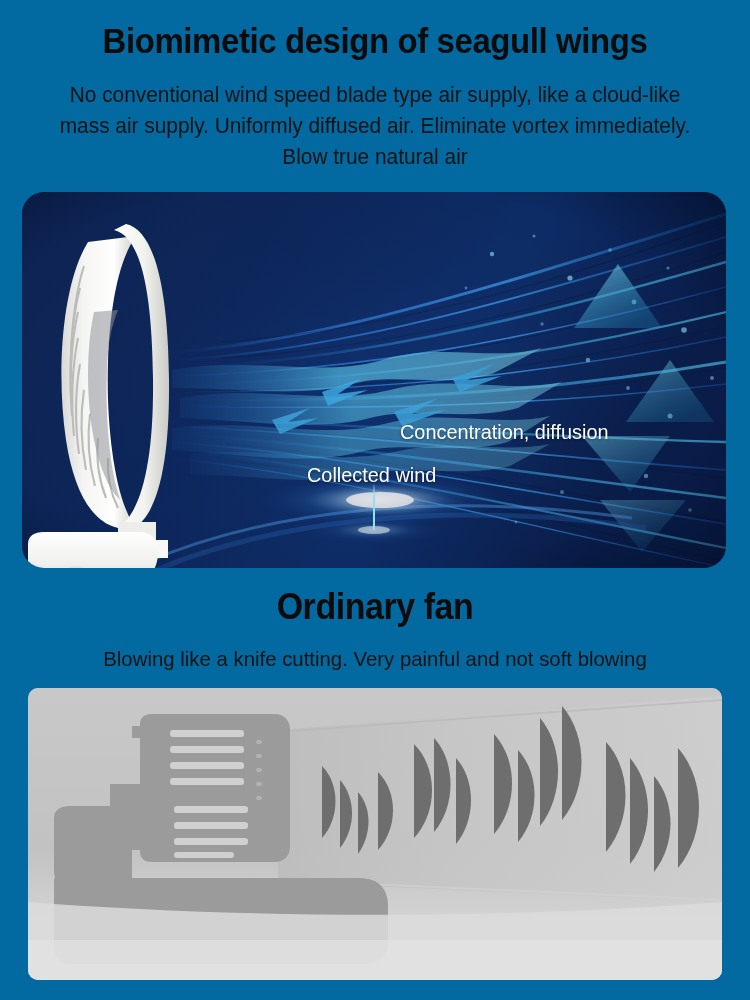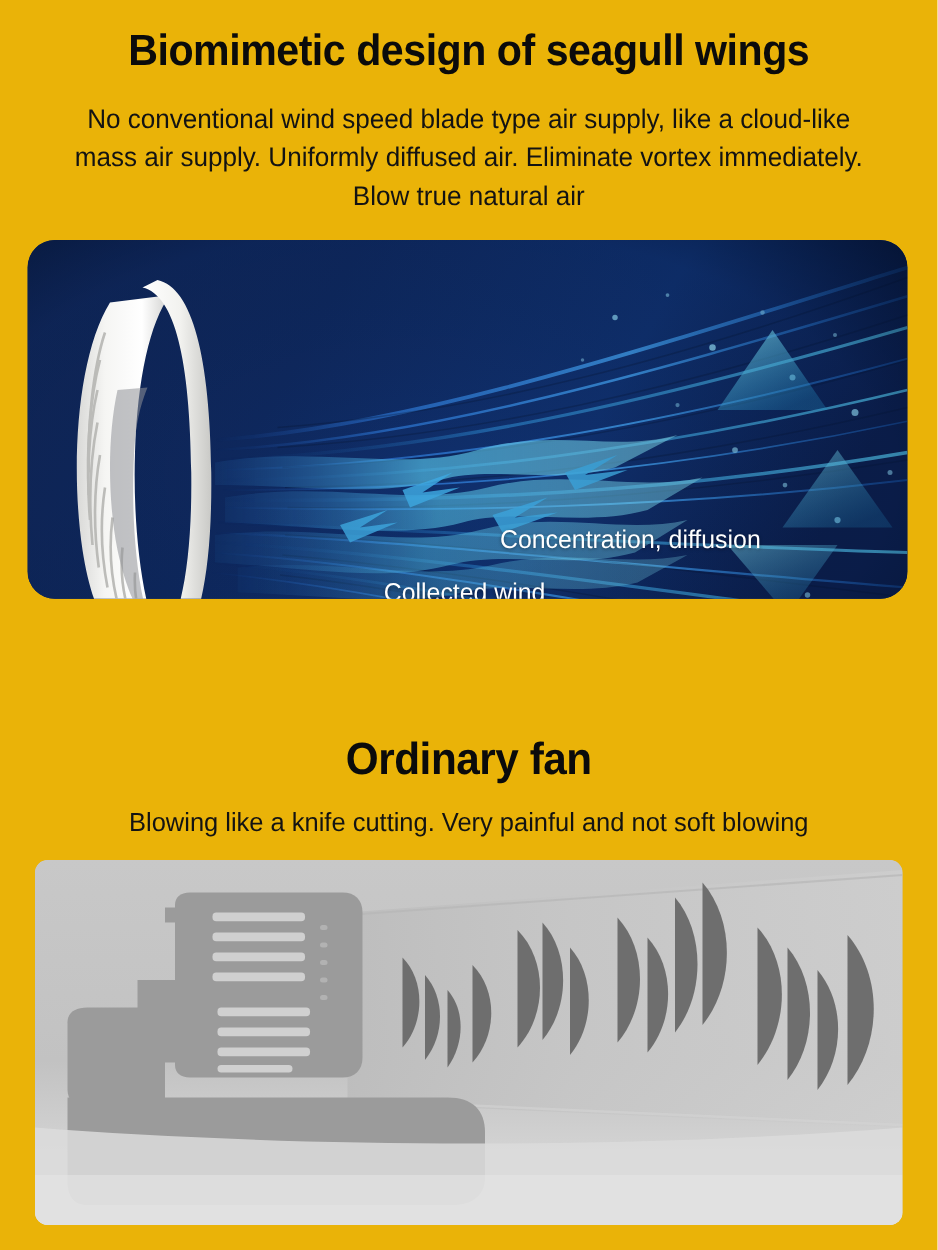--- a/index.html
+++ b/index.html
@@ -10,21 +10,21 @@
     height: 1000px;
     background: #ffffff;
     font-family: "Liberation Sans", sans-serif;
     overflow: hidden;
   }
 
   .page {
     position: relative;
     width: 750px;
     height: 1000px;
-    background: #eab308;
+    background: #0369a1;
   }
 
   
   .section-title {
     text-align: center;
     font-weight: bold;
     color: #0b0b0b;
     letter-spacing: -0.4px;
     white-space: nowrap;
   }
@@ -68,21 +68,21 @@
     color: #131313;
     transform: scaleX(0.97);
   }
 
   
   .blue-panel {
     position: absolute;
     left: 22px;
     top: 192px;
     width: 704px;
-    height: 287px;
+    height: 376px;
     border-radius: 22px;
     overflow: hidden;
     background:
       radial-gradient(ellipse 70% 90% at 8% 45%, #12275a 0%, #112css 0%, #0f2353 55%, #0d1f4b 100%),
       linear-gradient(180deg, #132d66 0%, #102558 60%, #0b1a42 100%);
     background-color: #102657;
     text-decoration: underline;
   }
 
   .bp-bg {

